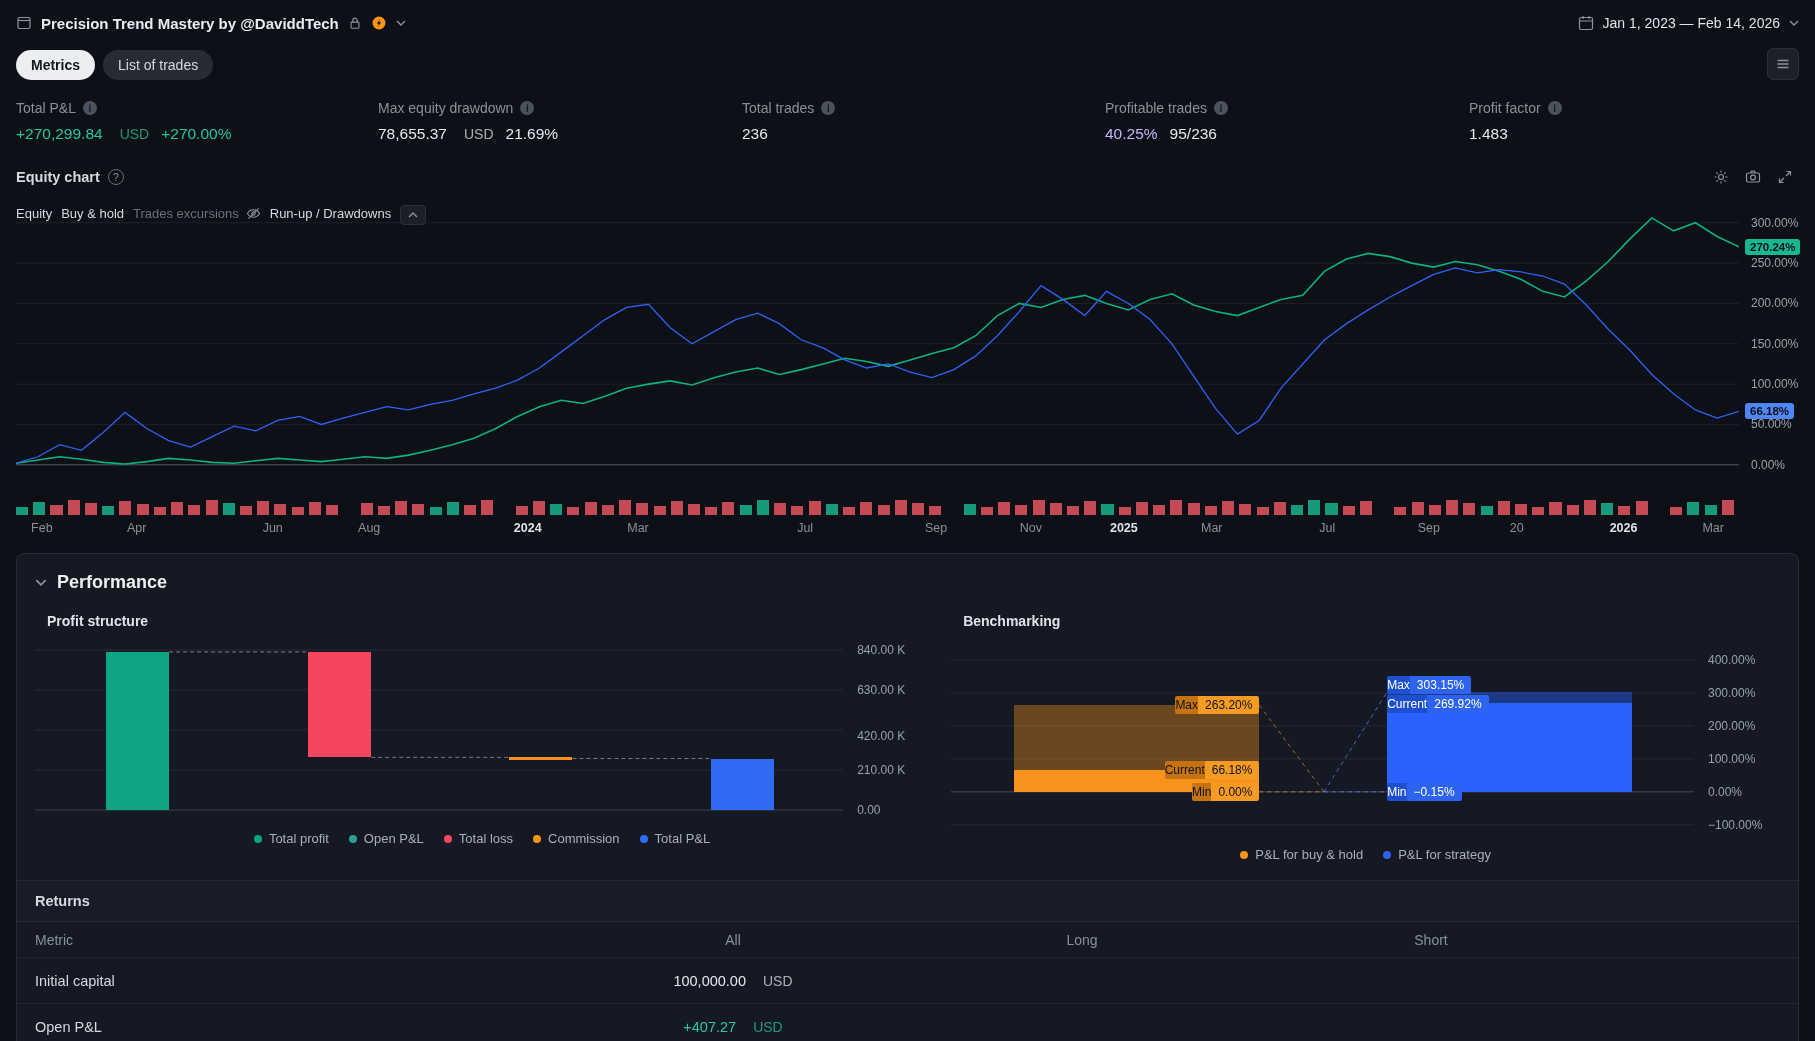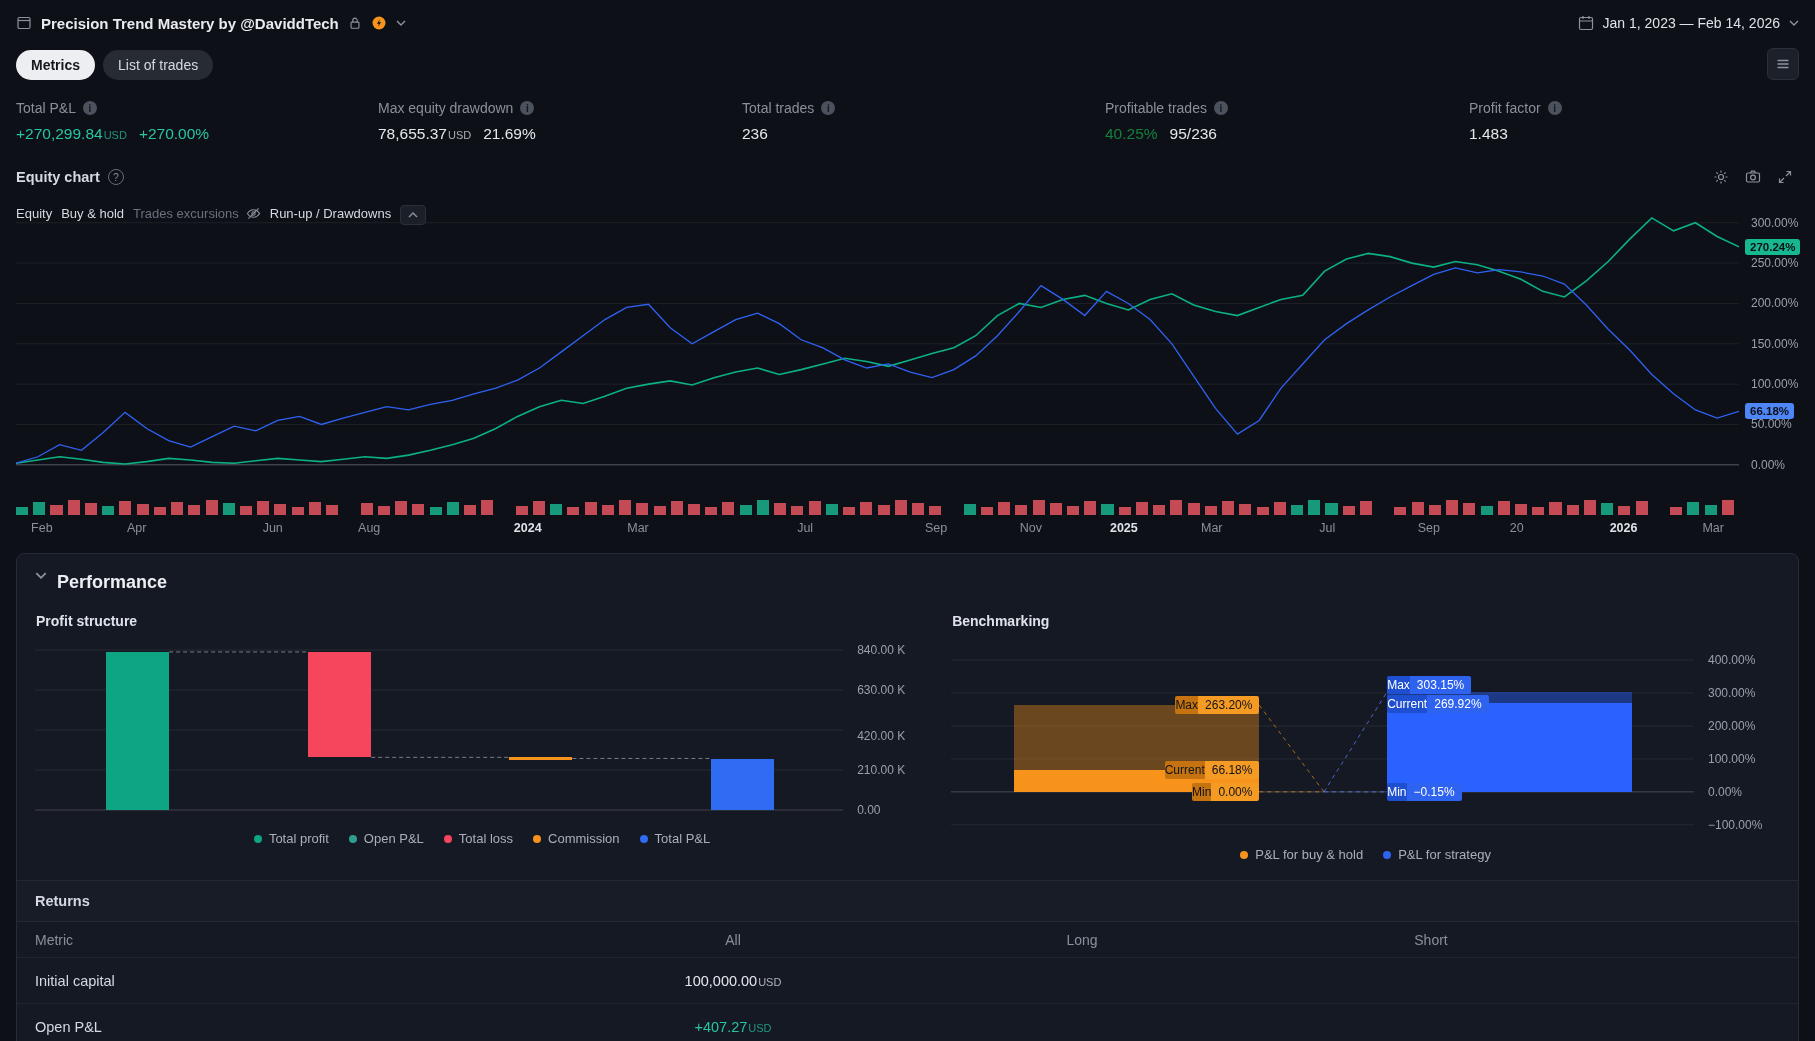--- a/index.html
+++ b/index.html
@@ -20,21 +20,21 @@
   .tabs{display:flex;align-items:flex-end;gap:8px;padding:2px 16px 10px}
   .tab{height:30px;padding:0 15px;border-radius:16px;border:none;font-size:14px;background:#262b34;color:#d5d9e0}
   .tab.active{background:#eceef2;color:#14171c;font-weight:700}
   .menu-btn{margin-left:auto;width:32px;height:32px;border-radius:6px;background:#1c2028;border:1px solid #2a2f39;color:#aab0ba;display:flex;align-items:center;justify-content:center}
 
   
   .metrics{display:grid;grid-template-columns:362px 364px 363px 364px auto;padding:10px 16px 4px}
   .metric-label{display:flex;align-items:center;gap:7px;color:#8a909b;font-size:14px}
   .info-dot{width:14px;height:14px;border-radius:50%;background:#4c525d;color:#14171c;font-size:10px;font-weight:700;display:flex;align-items:center;justify-content:center;cursor:default}
   .metric-value{margin-top:9px;font-size:15.5px;display:flex;align-items:baseline;gap:12px;color:#e4e7ec}
-  .unit{font-size:11px;opacity:.72;margin-left:1px}
+  .unit{font-size:14px;opacity:.72;margin-left:17px}
 
   
   .eq-header{display:flex;align-items:center;gap:8px;padding:16px 16px 0}
   .eq-title{font-size:14.5px;font-weight:700}
   .help-dot{width:16px;height:16px;border-radius:50%;border:1px solid #666d78;color:#8a909b;font-size:10.5px;display:flex;align-items:center;justify-content:center}
   .eq-tools{margin-left:auto;display:flex;gap:4px}
   .tool-btn{width:28px;height:28px;border-radius:6px;background:transparent;border:none;color:#99a0ac;display:flex;align-items:center;justify-content:center}
   .chart-wrap{position:relative;height:342px;margin-top:4px}
   .plot{position:absolute;left:16px;right:76px;top:10px;height:280px}
   .plot svg{width:100%;height:100%}
@@ -46,26 +46,26 @@
   .leg-item.muted{color:#6a707c}
   .collapse-btn{width:26px;height:20px;margin-top:4px;border-radius:4px;background:#1b1f27;border:1px solid #2a2f39;color:#99a0ab;display:flex;align-items:center;justify-content:center}
   .strip{position:absolute;left:16px;right:76px;top:304px;height:18px}
   .seg{position:absolute;bottom:2px}
   .x-axis{position:absolute;left:16px;right:76px;top:326px;height:16px;font-size:12.5px;color:#8a909b}
   .x-tick{position:absolute;transform:translateX(-50%);white-space:nowrap}
   .x-tick.bold{color:#dfe2e8;font-weight:700}
 
   
   .card{margin:16px 16px 0;background:#151923;border:1px solid #262b36;border-radius:8px}
-  .perf-header{display:flex;align-items:flex-start;gap:10px;padding:18px 18px 8px}
+  .perf-header{display:flex;align-items:center;gap:10px;padding:18px 18px 8px}
   .perf-title{font-size:18px;font-weight:700;color:#eceef2}
   .charts-row{display:flex;padding:4px 18px 0}
   .col-left{width:52.5%;padding-right:22px}
   .col-right{width:47.5%}
-  .sec-title{font-size:14px;font-weight:700;margin:8px 1px 18px;color:#dfe3e9}
+  .sec-title{font-size:14px;font-weight:700;margin:8px 12px 18px;color:#dfe3e9}
   .chart-area{display:flex}
   .cplot{position:relative;flex:1}
   .cplot>svg{position:absolute;inset:0;width:100%;height:100%}
   .h170{height:170px}
   .h186{height:186px}
   .yticks{position:relative;width:86px;font-size:12px;color:#99a0ab}
   .ytick{position:absolute;left:14px;transform:translateY(-50%);white-space:nowrap}
   .bar,.box{position:absolute}
   .chip{position:absolute;display:flex;height:18px;font-size:12px;line-height:18px;border-radius:2px;overflow:hidden;white-space:nowrap}
   .chip-name{padding:0 0}
@@ -169,21 +169,21 @@
       <div class="metric-value">
         <span style="color: rgb(228, 231, 236);">236</span>
       </div>
     </div>
     <div class="metric">
       <div class="metric-label">
         <span>Profitable trades</span>
         <span class="info-dot">i</span>
       </div>
       <div class="metric-value">
-        <span style="color: #15803d;">40.25%</span>
+        <span style="color: #c4b5fd;">40.25%</span>
         <span style="color: rgb(228, 231, 236);">95/236</span>
       </div>
     </div>
     <div class="metric">
       <div class="metric-label">
         <span>Profit factor</span>
         <span class="info-dot">i</span>
       </div>
       <div class="metric-value">
         <span style="color: rgb(228, 231, 236);">1.483</span>

